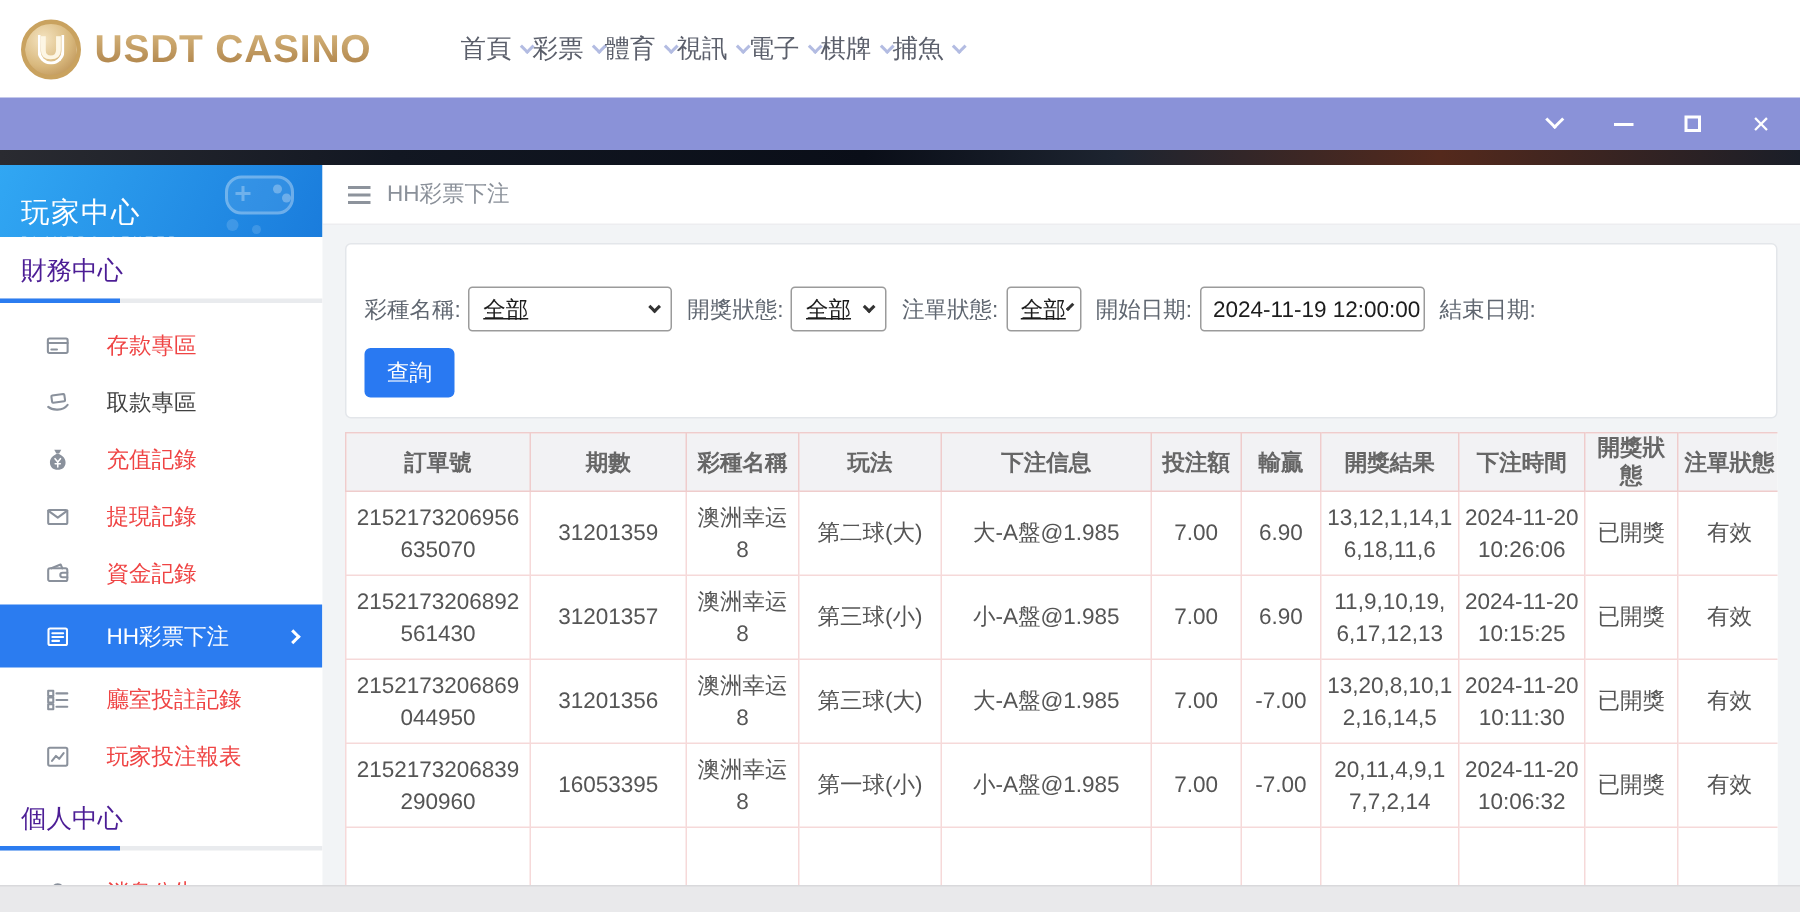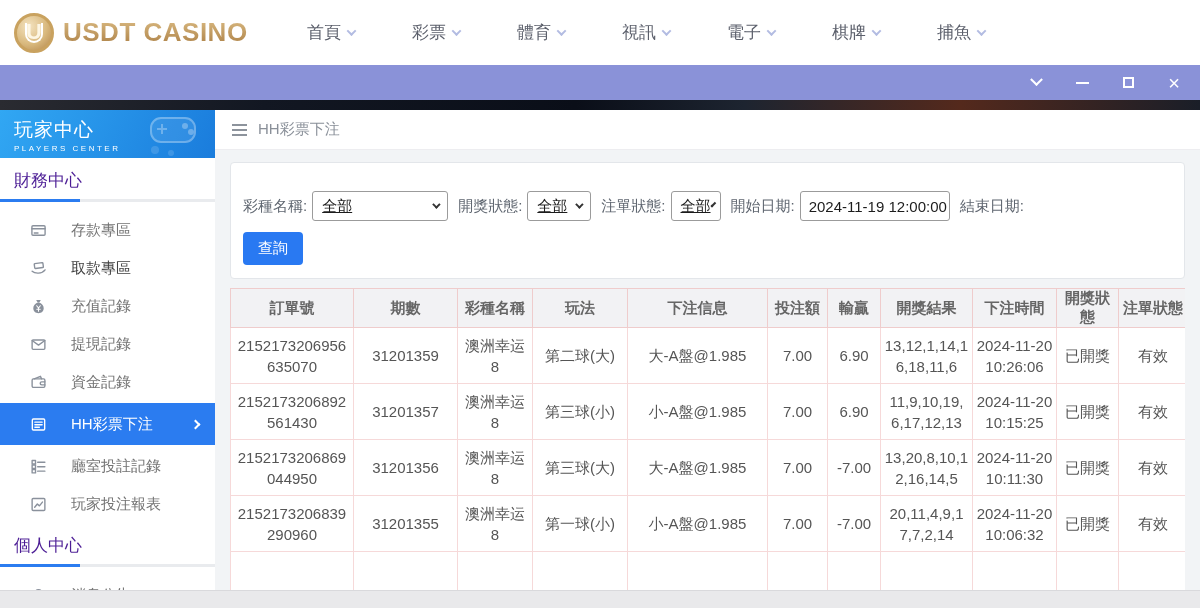--- a/index.html
+++ b/index.html
@@ -12,21 +12,21 @@
   .brand { display:flex; align-items:center; gap:9px; margin-left:14px; width:245px; }
   .coin { width:40px; height:40px; border-radius:50%; border:3px solid #c9a25f;
           background:radial-gradient(circle at 35% 30%,#f4e3c0,#d9b97e 55%,#b3854a);
           display:flex; align-items:center; justify-content:center; }
   .coin-u { font-size:22px; font-weight:bold; color:#fff; text-shadow:0 0 2px #a5constants77e3e; 
             border:2px solid #fff; border-top:none; border-radius:0 0 11px 11px; width:18px; height:20px;
             display:flex; align-items:center; justify-content:center; line-height:1; color:#fdf6e4; }
   .brand-text { font-size:26px; font-weight:bold; letter-spacing:.5px;
                 background:linear-gradient(180deg,#dcbd85,#a97c42);
                 -webkit-background-clip:text; background-clip:text; color:transparent; }
-  .nav-items { display:flex; gap:57px; margin-left:48px;text-align:center; }
+  .nav-items { display:flex; margin-left:48px;text-align:center; }
   .nav-item { display:flex; align-items:center; gap:7px; font-size:17px; color:#5b5f6b; cursor:pointer; }
   .chev { display:inline-block; width:7px; height:7px; border-right:2px solid #b3bce2;
           border-bottom:2px solid #b3bce2; transform:rotate(45deg) translate(-1px,-1px); }
 
   
   .titlebar { height:35px; background:#8a92d8; display:flex; align-items:center;
               justify-content:flex-end; gap:30px; padding-right:18px; }
   .win-ctl { color:#fff; display:flex; align-items:center; justify-content:center; width:16px; height:16px; cursor:pointer; }
   .ctl-caret { width:9px; height:9px; border-right:2px solid #fff; border-bottom:2px solid #fff;
                transform:rotate(45deg) translate(-2px,-2px); }
@@ -36,30 +36,30 @@
 
   .banner-strip { height:10px;
      background:linear-gradient(90deg,#2a2b31,#121722 22%,#0a0e18 48%,#1d2430 62%,#54291c 80%,#1a1e28); }
 
   
   .content { display:flex; height:498px; }
 
   
   .sidebar { width:215px; background:#fff; flex:none; overflow:hidden; }
   .sb-header { height:48px; background:linear-gradient(115deg,#31a7f3,#1a7cdc); color:#fff;
-               padding:7px 0 0 14px; position:relative; overflow:hidden; }
+               padding:19px 0 0 14px; position:relative; overflow:hidden; }
   .sb-title { font-size:19px; letter-spacing:1px; }
   .sb-sub { font-size:8px; letter-spacing:2.5px; margin-top:1px; }
   .sb-header svg.gamepad { position:absolute; right:10px; top:4px; opacity:.35; }
   .section-title { color:#4c1d95; font-size:17px; padding:11px 14px 7px; }
   .section-divider { height:3px; background:#e9ebee; position:relative; }
   .section-divider::before { content:""; position:absolute; left:0; top:0; width:80px; height:3px; background:#2b7cf0; }
   .menu { padding-top:9px; }
   .menu-item { height:38px; display:flex; align-items:center; padding-left:30px; gap:24px;
-               font-size:15px; color:#737373; cursor:pointer; }
+               font-size:15px; color:#ef4444; cursor:pointer; }
   .menu-item .mi-icon { color:#8a919c; display:flex; }
   .menu-item.highlight { color:#404040; }
   .menu-item.highlight .mi-icon { color:#8a919c; }
   .menu-item.active { background:#2b7cf0; color:#fff; height:42px; margin:2px 0; }
   .menu-item.active .mi-icon { color:#fff; }
   .mi-arrow { margin-left:auto; margin-right:16px; width:7px; height:7px;
               border-right:2px solid #fff; border-bottom:2px solid #fff; transform:rotate(-45deg); }
 
   
   .main { flex:1; background:#f2f4f6; display:flex; flex-direction:column; overflow:hidden; }
@@ -374,21 +374,21 @@
                 <td>大-A盤@1.985</td>
                 <td>7.00</td>
                 <td>-7.00</td>
                 <td>13,20,8,10,12,16,14,5</td>
                 <td>2024-11-20 10:11:30</td>
                 <td>已開獎</td>
                 <td>有效</td>
               </tr>
               <tr>
                 <td>2152173206839290960</td>
-                <td>31201355</td>
+                <td>16053395</td>
                 <td>澳洲幸运8</td>
                 <td>第一球(小)</td>
                 <td>小-A盤@1.985</td>
                 <td>7.00</td>
                 <td>-7.00</td>
                 <td>20,11,4,9,17,7,2,14</td>
                 <td>2024-11-20 10:06:32</td>
                 <td>已開獎</td>
                 <td>有效</td>
               </tr>

